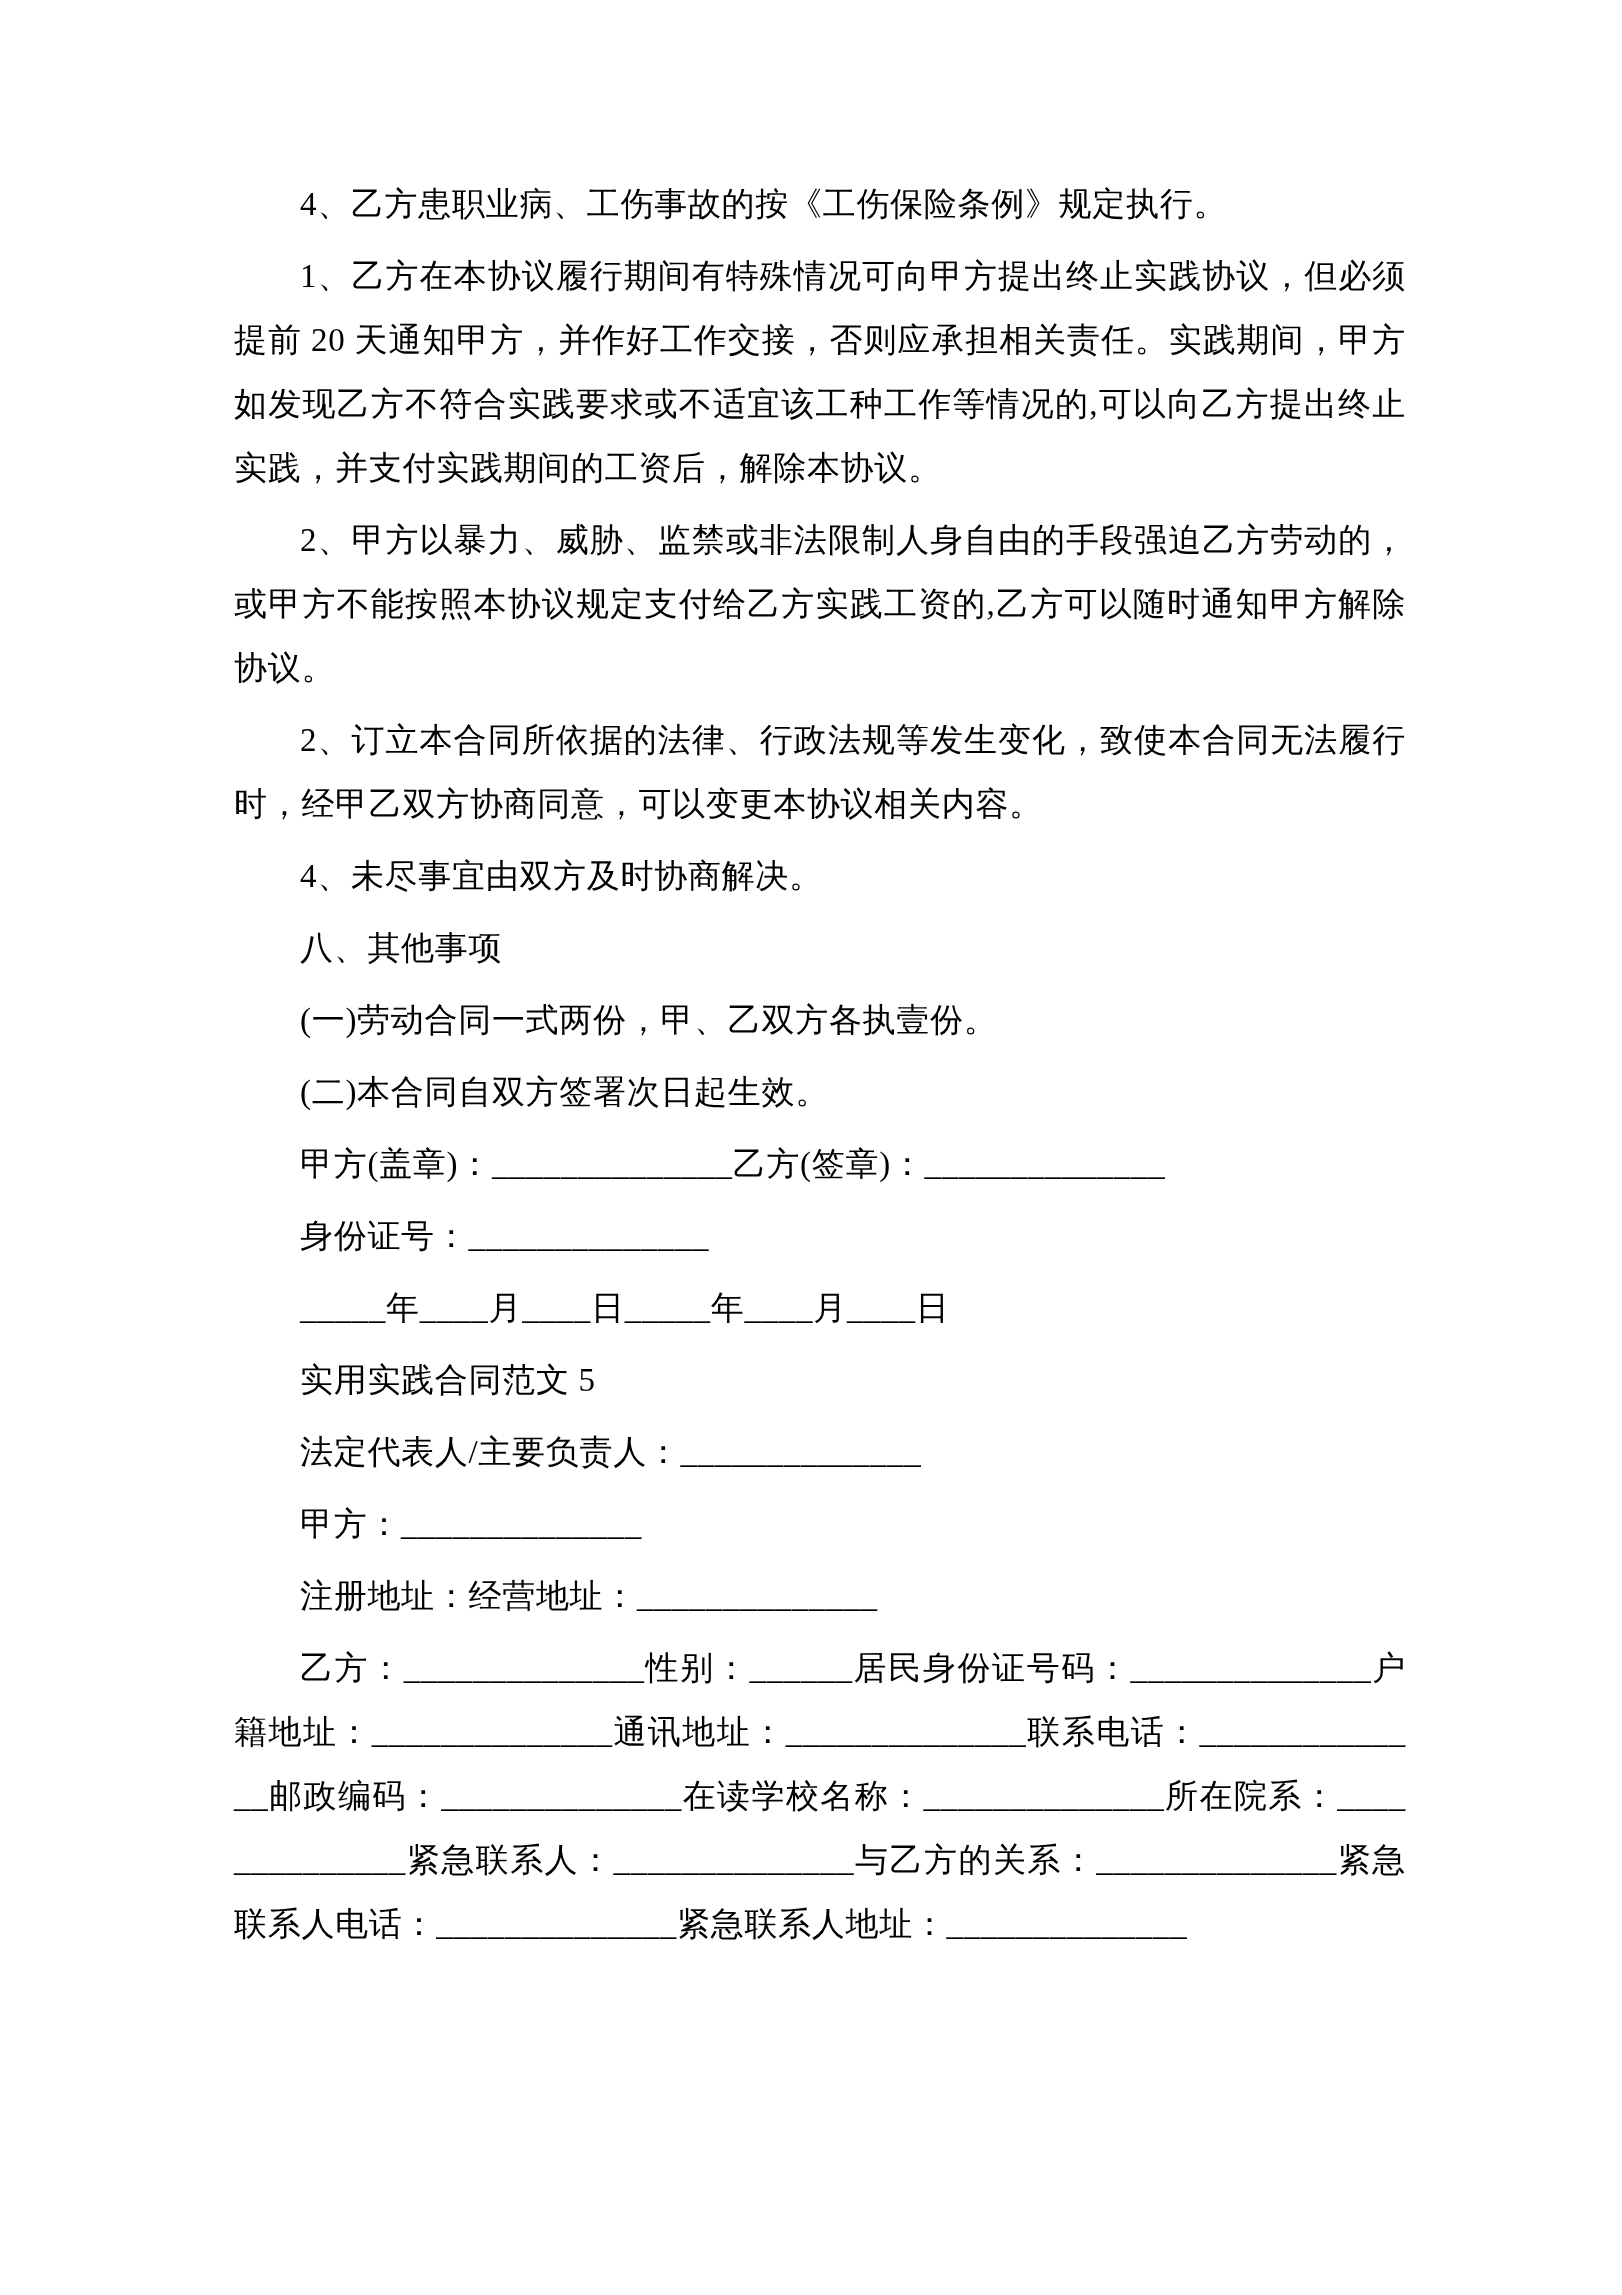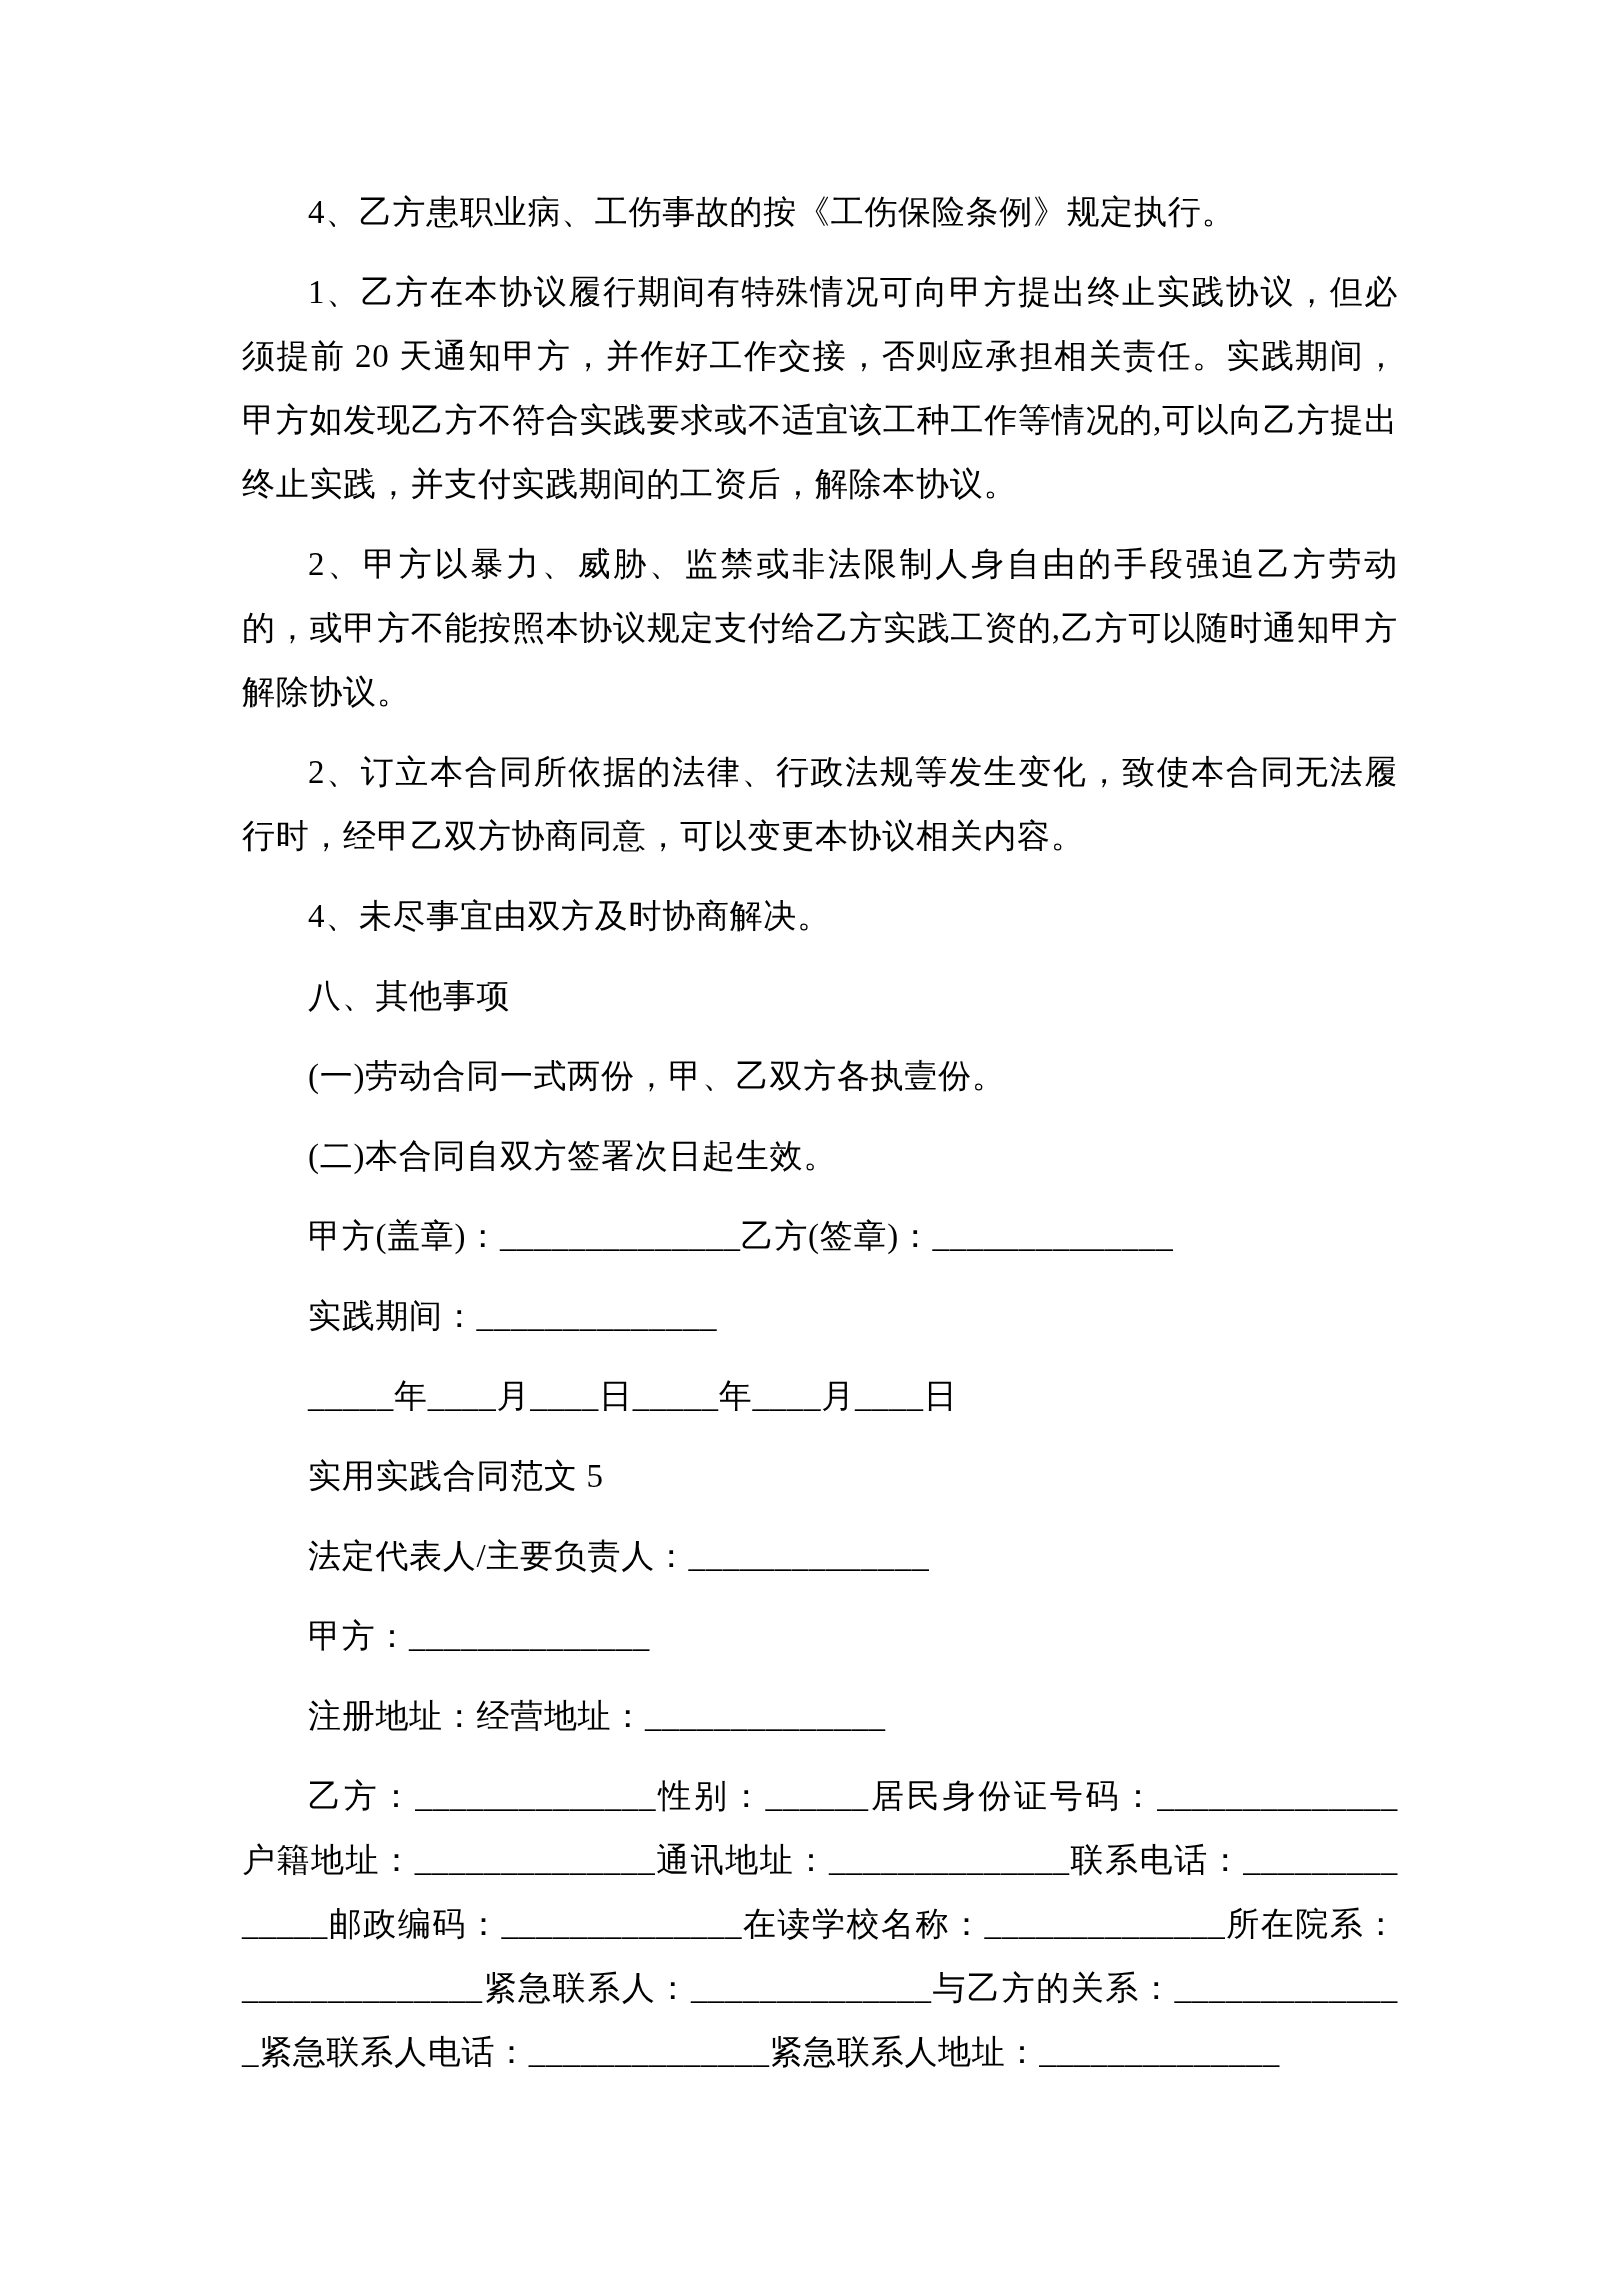--- a/index.html
+++ b/index.html
@@ -20,21 +20,21 @@
     position: absolute;
     left: 226px;
     right: 209px;
     top: 164px;
     font-size: 33px;
     line-height: 64px;
     text-align: justify;
     text-justify: inter-ideograph;
   }
   .para {
-    margin: 16px;
+    margin: 8px;
     padding: 0;
     text-indent: 2em;
     word-break: break-all;
     letter-spacing: 0.7px;
   }
   .para.space-before {
     margin-top: 29px;
   }
 </style>
 </head>
@@ -44,21 +44,21 @@
   <div class="content" id="content">
       <p class="para">4、乙方患职业病、工伤事故的按《工伤保险条例》规定执行。</p>
       <p class="para">1、乙方在本协议履行期间有特殊情况可向甲方提出终止实践协议，但必须提前 20 天通知甲方，并作好工作交接，否则应承担相关责任。实践期间，甲方如发现乙方不符合实践要求或不适宜该工种工作等情况的,可以向乙方提出终止实践，并支付实践期间的工资后，解除本协议。</p>
       <p class="para">2、甲方以暴力、威胁、监禁或非法限制人身自由的手段强迫乙方劳动的，或甲方不能按照本协议规定支付给乙方实践工资的,乙方可以随时通知甲方解除协议。</p>
       <p class="para">2、订立本合同所依据的法律、行政法规等发生变化，致使本合同无法履行时，经甲乙双方协商同意，可以变更本协议相关内容。</p>
       <p class="para">4、未尽事宜由双方及时协商解决。</p>
       <p class="para">八、其他事项</p>
       <p class="para">(一)劳动合同一式两份，甲、乙双方各执壹份。</p>
       <p class="para">(二)本合同自双方签署次日起生效。</p>
       <p class="para">甲方(盖章)：______________乙方(签章)：______________</p>
-      <p class="para">实践期间：______________</p>
+      <p class="para">身份证号：______________</p>
       <p class="para">_____年____月____日_____年____月____日</p>
       <p class="para">实用实践合同范文 5</p>
       <p class="para">法定代表人/主要负责人：______________</p>
       <p class="para">甲方：______________</p>
       <p class="para">注册地址：经营地址：______________</p>
       <p class="para">乙方：______________性别：______居民身份证号码：______________户籍地址：______________通讯地址：______________联系电话：______________邮政编码：______________在读学校名称：______________所在院系：______________紧急联系人：______________与乙方的关系：______________紧急联系人电话：______________紧急联系人地址：______________</p>
     </div>
 </div>
 
 

